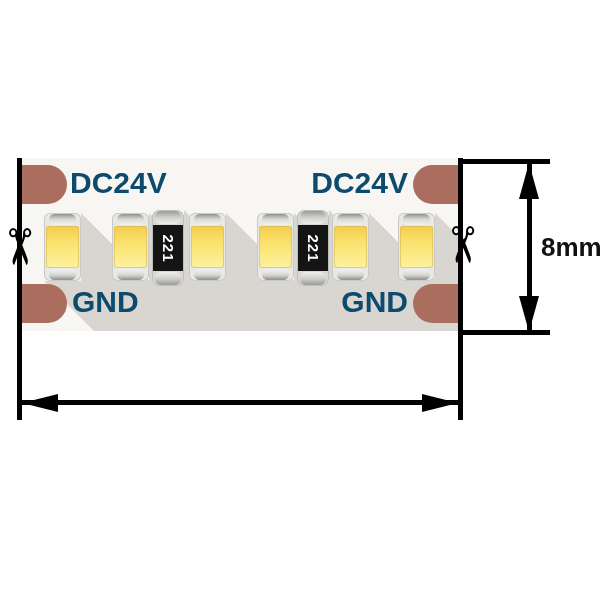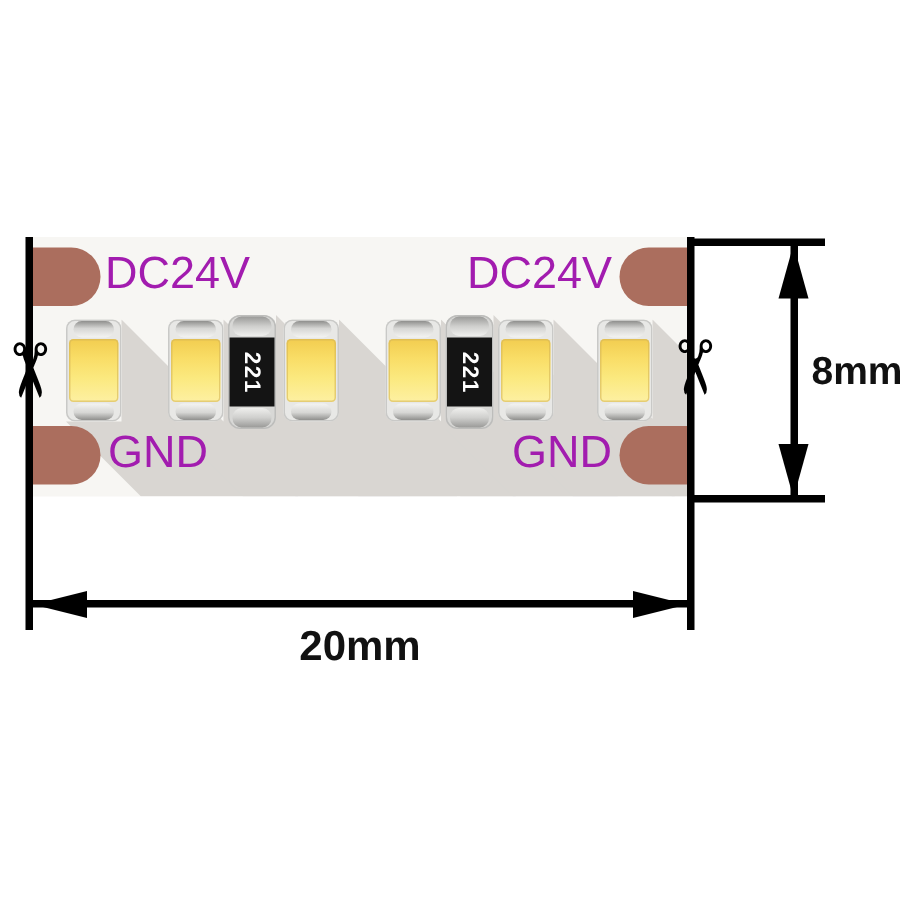--- a/index.html
+++ b/index.html
@@ -13,21 +13,21 @@
           background:var(--shadow,#d9d6d2)}
 
   
   .pad{position:absolute;width:45px;height:39px;background:var(--copper,#ab6e5e)}
   .pad.tl{left:2px;top:7px;border-radius:0 20px 20px 0}
   .pad.bl{left:2px;top:126px;border-radius:0 20px 20px 0}
   .pad.tr{left:393px;top:7px;border-radius:20px 0 0 20px}
   .pad.br{left:393px;top:126px;border-radius:20px 0 0 20px}
 
   
-  .lbl{position:absolute;font-weight:normal;color:#a21caf;line-height:1;white-space:nowrap}
+  .lbl{position:absolute;font-weight:bold;color:#0c4a6e;line-height:1;white-space:nowrap}
   .dcl{left:50px;top:10px;font-size:30px}
   .dcr{right:52px;top:10px;font-size:30px}
   .gndl{left:52px;top:129px;font-size:30px}
   .gndr{right:52px;top:129px;font-size:30px}
 
   
   .comp{position:absolute;border-radius:6px}
   .led{background:#e8e8e6;box-shadow:inset 0 0 0 1px #c9c9c7}
   .res{background:#d8d8d6;box-shadow:inset 0 0 0 1px #bdbdbb;border-radius:8px}
   .cap{position:absolute;left:5px;right:5px;height:11px;border-radius:6px;
@@ -159,15 +159,14 @@
   <div class="line ext-top"></div>
   <div class="line ext-bottom"></div>
   <div class="line dim-v"></div>
   <div class="arr arr-up"></div>
   <div class="arr arr-down"></div>
   <div class="dim-lbl lbl-8mm">8mm</div>
 
   <div class="line dim-h"></div>
   <div class="arr arr-left"></div>
   <div class="arr arr-right"></div>
-  <div class="dim-lbl lbl-20mm">20mm</div>
 
 </div>
 
 </body></html>

